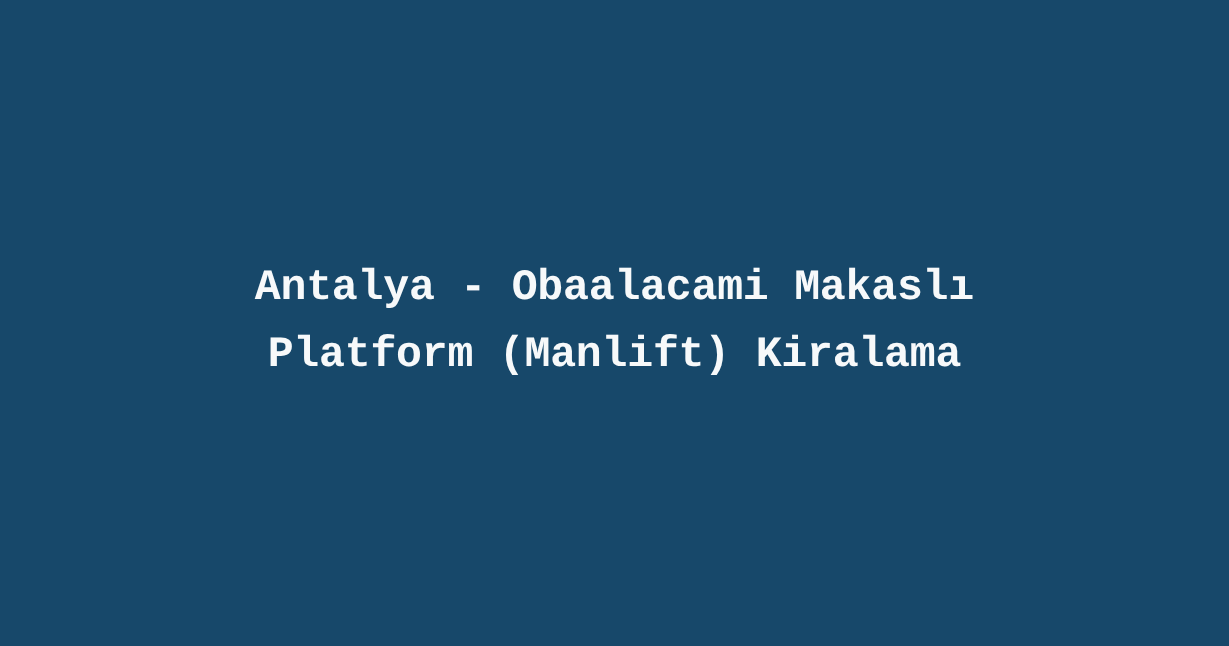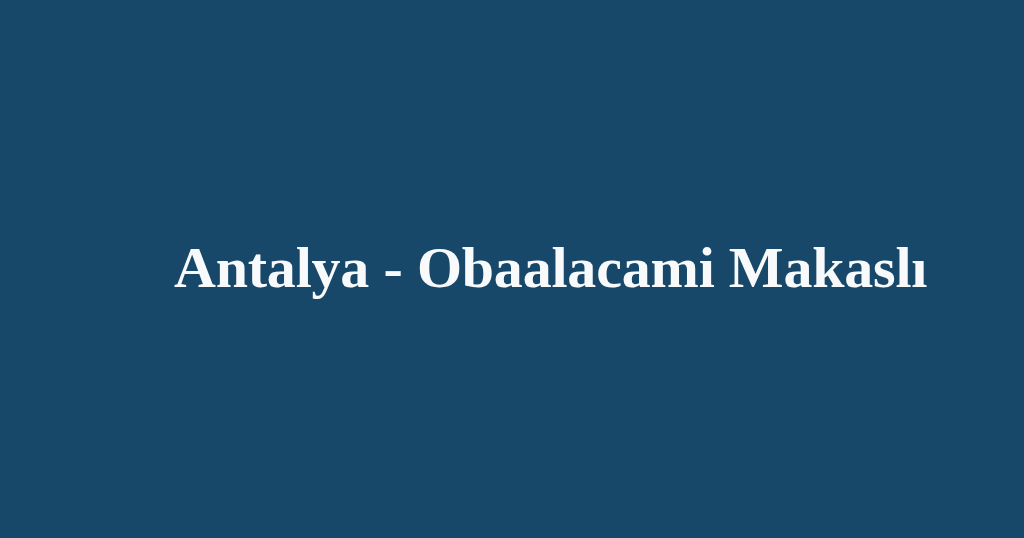--- a/index.html
+++ b/index.html
@@ -31,33 +31,34 @@
     width: 700px;
     padding: 0 12px;
     box-sizing: border-box;
     text-align: center;
     
     transform: translateY(-1px);
   }
 
   .title-line {
     display: block;
-    font-family: Liberation Serif, serif;
+    font-family: Liberation Mono, monospace;
     font-weight: bold;
-    font-size: 58px;
+    font-size: 36px;
     line-height: 56px;
     letter-spacing: -0.2px;
     color: #f7f9fa;
     white-space: nowrap;
     text-align: center;
     -webkit-font-smoothing: antialiased;
   }
 </style>
 </head>
 <body style="background-color: rgb(23, 72, 106);">
 
 <div id="share-card" style="background-color: rgb(23, 72, 106);">
 
   <div id="title-block">
     <span class="title-line" style="color: rgb(247, 249, 250);">Antalya - Obaalacami Makaslı</span>
+    <span class="title-line" style="color: rgb(247, 249, 250);">Platform (Manlift) Kiralama</span>
   </div>
 
 </div>
 
 </body></html>

